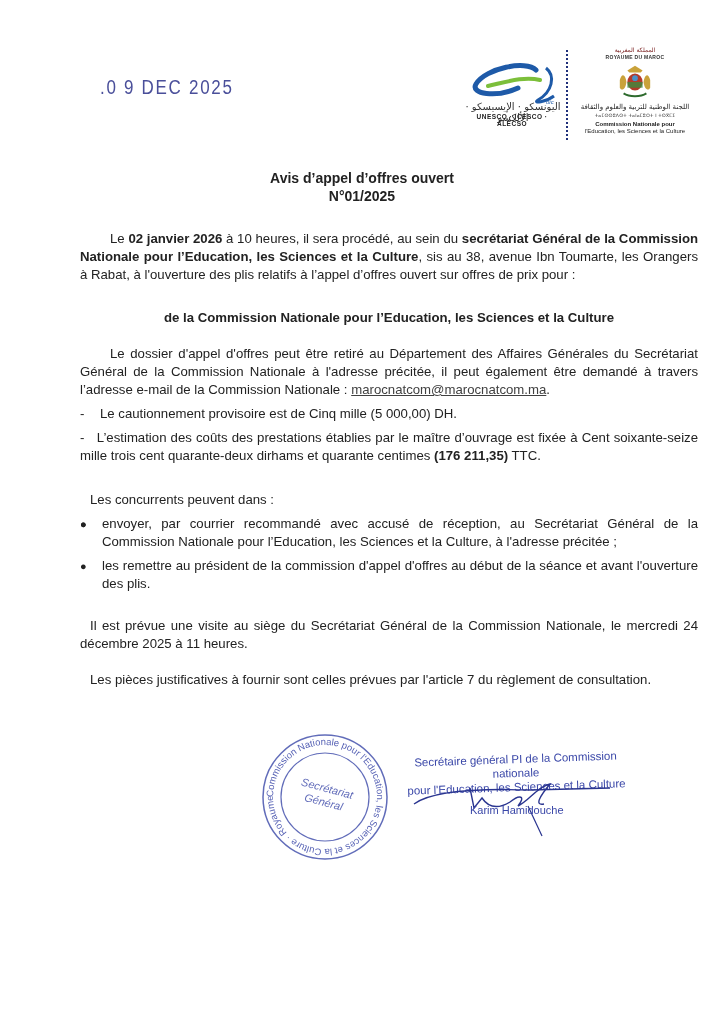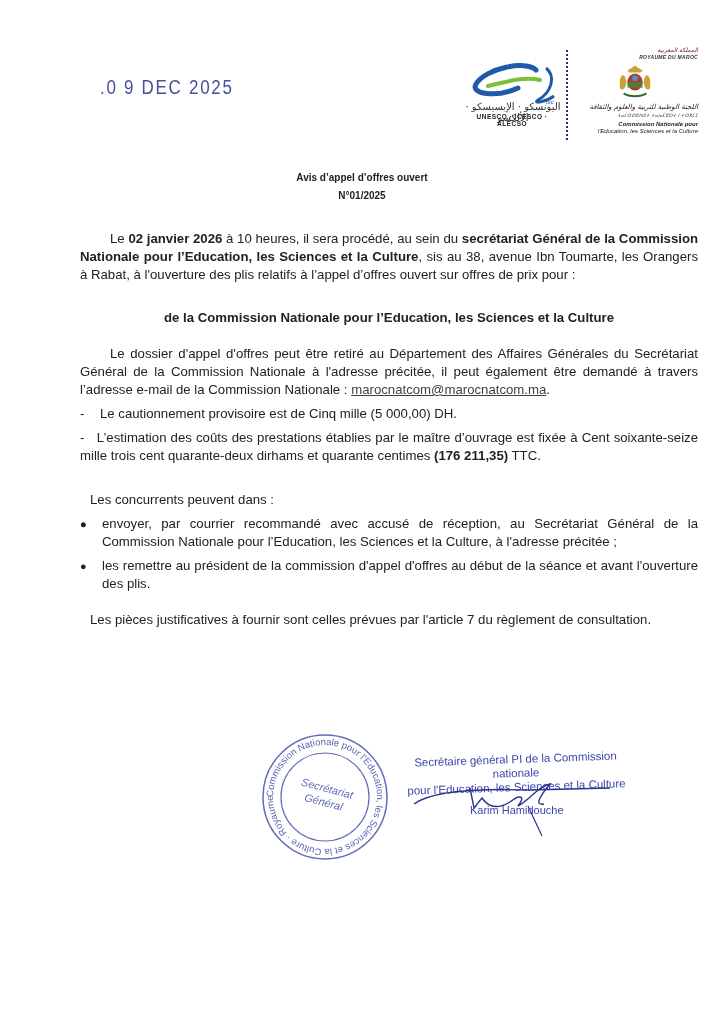--- a/index.html
+++ b/index.html
@@ -20,29 +20,29 @@
   }
   .logo-unesco-latin {
     position: absolute; left: 462px; top: 113px; width: 100px; font-size: 6.5px;
     color: #222; text-align: center; letter-spacing: 0.5px; font-weight: bold;
   }
   .dotted-sep {
     position: absolute; left: 566px; top: 50px; height: 90px; width: 0;
     border-left: 2px dotted #1f2f7a;
   }
   
-  .kingdom { position: absolute; left: 572px; top: 46px; width: 126px; text-align: right; font-style: italic; }
+  .kingdom { position: absolute; left: 572px; top: 46px; width: 126px; text-align: center; }
   .kingdom-ar-top { font-size: 6px; color: #7a2020; font-family: "DejaVu Sans", sans-serif; }
   .kingdom-fr { font-size: 5px; font-weight: bold; color: #333; margin-top: 1px; letter-spacing: 0.3px; }
   .coat { width: 38px; height: 38px; margin: 3px auto 2px; display: block; }
   .kingdom-ar-main { font-size: 7px; color: #222; font-family: "DejaVu Sans", sans-serif; }
   .kingdom-tif { font-size: 4.5px; color: #333; margin-top: 2px; letter-spacing: 0.2px; }
   .kingdom-cn { font-size: 6px; color: #222; font-weight: bold; margin-top: 3px; line-height: 7px; }
 
-  .title-block { position: absolute; left: 0; width: 724px; top: 169px; text-align: center; font-weight: bold; font-size: 10px; line-height: 18px; color: #222; }
+  .title-block { position: absolute; left: 0; width: 724px; top: 169px; text-align: center; font-weight: bold; font-size: 14px; line-height: 18px; color: #222; }
 
   .doc { position: absolute; left: 80px; top: 230px; width: 618px; font-size: 13.2px; line-height: 18px; color: #222; }
   .doc p { margin: 0; text-align: justify; }
   .indent { text-indent: 30px; }
   .subject { text-align: center !important; font-weight: bold; margin-top: 7px !important; }
   .email { color: #404040; text-decoration: underline; }
   .dash-item { position: relative; padding-left: 20px; margin-top: 6px !important; }
   .dash-item .dash { position: absolute; left: 0; top: 0; }
   .list-intro { margin-top: 26px !important; padding-left: 10px; }
   .bullet-item { position: relative; padding-left: 22px; margin-top: 6px !important; margin-left: -4px; }
@@ -108,20 +108,21 @@
   <p class="dash-item" style="margin-top:9px"><span class="dash">-</span><span>Le cautionnement provisoire est de Cinq mille (5 000,00) DH.</span></p>
 
   <p class="dash-item" style="padding-left:0; text-indent:0;"><span>-</span>&nbsp;&nbsp;&nbsp;<span>L’estimation des coûts des prestations établies par le maître d’ouvrage est fixée à Cent soixante-seize mille trois cent quarante-deux dirhams et quarante centimes </span><b>(176 211,35)</b><span> TTC.</span></p>
 
   <p class="list-intro">Les concurrents peuvent dans :</p>
 
   <p class="bullet-item"><span class="bul">●</span></p>
   <p class="bullet-item"><span class="bul">●</span><span>envoyer, par courrier recommandé avec accusé de réception, au Secrétariat Général de la Commission Nationale pour l’Education, les Sciences et la Culture, à l'adresse précitée ;</span></p>
   <p class="bullet-item" style="margin-top:2px"><span class="bul">●</span><span>les remettre au président de la commission d'appel d'offres au début de la séance et avant l'ouverture des plis.</span></p>
 
+  <p class="visit">Il est prévue une visite au siège du Secrétariat Général de la Commission Nationale, le mercredi 24 décembre 2025 à 11 heures.</p>
   <p class="pieces">Les pièces justificatives à fournir sont celles prévues par l'article 7 du règlement de consultation.</p>
 </div>
 
 <svg class="seal" viewBox="0 0 134 134">
   <defs>
     <path id="ringPath" d="M67,67 m-52,0 a52,52 0 1,1 104,0 a52,52 0 1,1 -104,0"></path>
   </defs>
   <circle cx="67" cy="67" r="62" fill="none" stroke="#3a47a8" stroke-width="1.5" opacity="0.8"></circle>
   <circle cx="67" cy="67" r="44" fill="none" stroke="#3a47a8" stroke-width="1.2" opacity="0.8"></circle>
   <text font-size="9.5" fill="#3a47a8" opacity="0.85">

